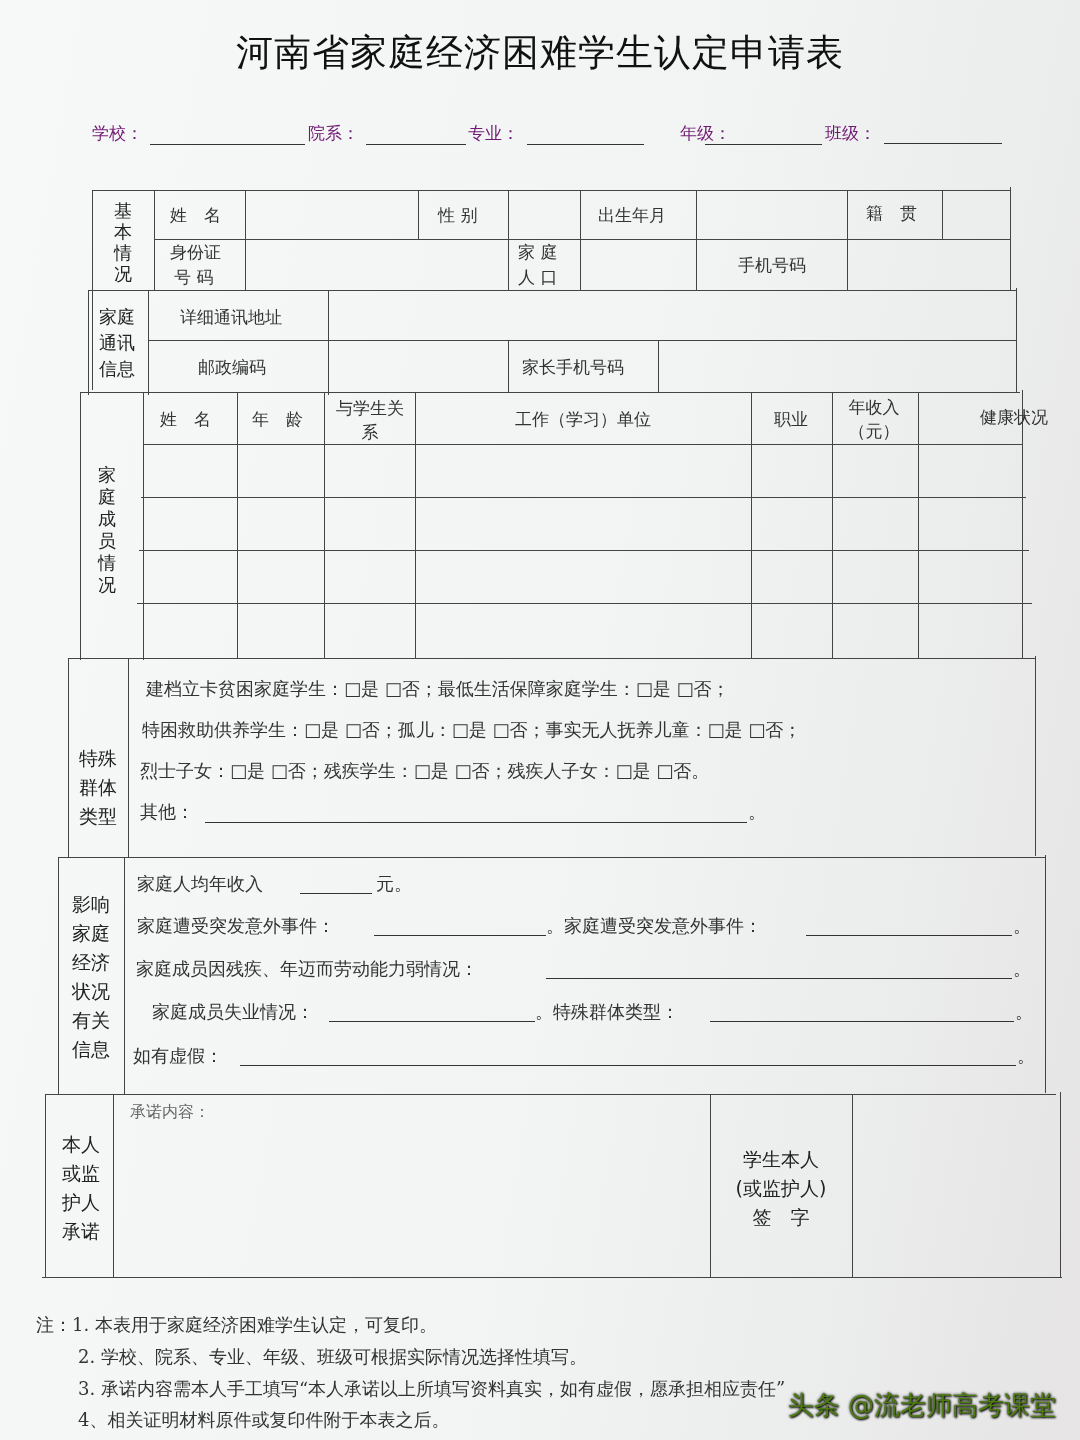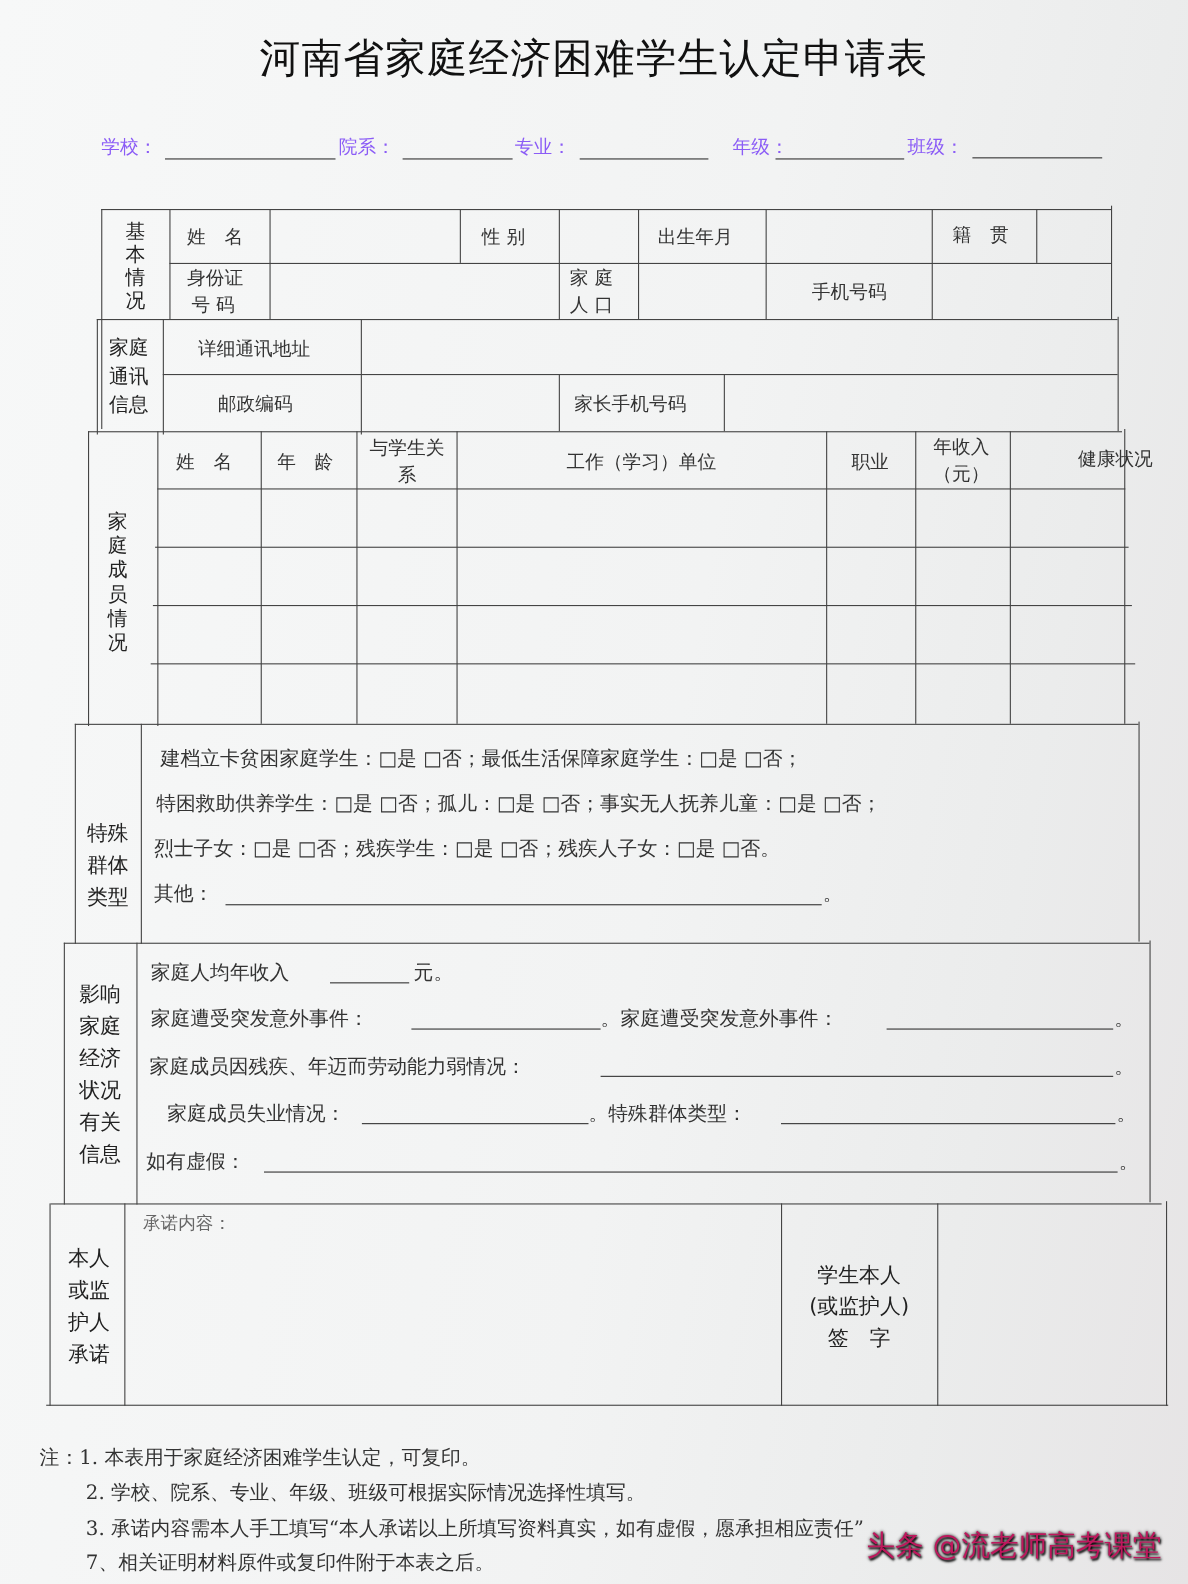--- a/index.html
+++ b/index.html
@@ -2,45 +2,45 @@
 <html><head>
 <meta charset="utf-8">
 <style>
   html,body{margin:0;padding:0;}
   body{width:1080px;height:1440px;position:relative;overflow:hidden;
     background:linear-gradient(100deg,#f7f8f8 0%,#f2f3f3 55%,#ebecec 80%,#e6e4e5 100%);
     font-family:"DejaVu Serif","Liberation Serif",serif;color:#2a2a2a;}
   .abs{position:absolute;}
   .title{left:0;width:1080px;top:28px;text-align:center;font-family:"DejaVu Sans","Liberation Sans",sans-serif;
     font-size:37px;color:#111;letter-spacing:1px;}
-  .hdr{top:122px;font-size:17px;color:#8b5cf6;}
+  .hdr{top:122px;font-size:17px;color:#701a75;}
   .uline{position:absolute;height:0;border-top:1.5px solid #333;}
   .hl{position:absolute;height:0;border-top:1.6px solid #444;}
   .vl{position:absolute;width:0;border-left:1.6px solid #444;}
   .t{position:absolute;font-size:17px;color:#333;white-space:nowrap;}
   .c{text-align:center;}
   .sec{position:absolute;font-family:"DejaVu Sans","Liberation Sans",sans-serif;font-size:19px;color:#222;text-align:center;line-height:26px;}
   .line-text{position:absolute;font-size:18px;color:#333;white-space:nowrap;}
   .note{position:absolute;font-size:18px;color:#333;white-space:nowrap;}
-  .wm{position:absolute;right:24px;top:1388px;font-family:"DejaVu Sans","Liberation Sans",sans-serif;font-size:26px;color:#be185d;
+  .wm{position:absolute;right:24px;top:1388px;font-family:"DejaVu Sans","Liberation Sans",sans-serif;font-size:26px;color:#4d7c0f;
     text-shadow:0 0 3px #000,1px 1px 2px #000;}
 </style>
 </head>
 <body>
 
 <div class="abs title">河南省家庭经济困难学生认定申请表</div>
 
 <div>
   <span class="abs hdr" style="left:92px">学校：</span>
   <div class="uline" style="left:150px;top:144px;width:155px"></div>
   <span class="abs hdr" style="left:308px">院系：</span>
   <div class="uline" style="left:366px;top:144px;width:100px"></div>
   <span class="abs hdr" style="left:468px">专业：</span>
   <div class="uline" style="left:527px;top:144px;width:117px"></div>
-  <span class="abs hdr" style="left:666px">年级：</span>
+  <span class="abs hdr" style="left:680px">年级：</span>
   <div class="uline" style="left:705px;top:144px;width:117px"></div>
   <span class="abs hdr" style="left:825px">班级：</span>
   <div class="uline" style="left:884px;top:143px;width:118px"></div>
 </div>
 
 <div>
 
   <div class="hl" style="left:92px;top:190px;width:918px"></div>
   <div class="vl" style="left:92px;top:190px;height:200px"></div>
   <div class="vl" style="left:1010px;top:187px;height:103px"></div>
@@ -194,16 +194,16 @@
   <div>学生本人</div>
   <div>(或监护人)</div>
   <div>签　字</div>
 </div>
 <div class="abs" style="left:855px;top:1096px;width:203px;height:180px"></div>
 
 <div>
   <span class="note" style="left:36px;top:1313px">注：1. 本表用于家庭经济困难学生认定，可复印。</span>
   <span class="note" style="left:78px;top:1345px">2. 学校、院系、专业、年级、班级可根据实际情况选择性填写。</span>
   <span class="note" style="left:78px;top:1377px">3. 承诺内容需本人手工填写“本人承诺以上所填写资料真实，如有虚假，愿承担相应责任”</span>
-  <span class="note" style="left:78px;top:1408px">7、相关证明材料原件或复印件附于本表之后。</span>
+  <span class="note" style="left:78px;top:1408px">4、相关证明材料原件或复印件附于本表之后。</span>
 </div>
 
 <div class="wm">头条 @流老师高考课堂</div>
 
 </body></html>

